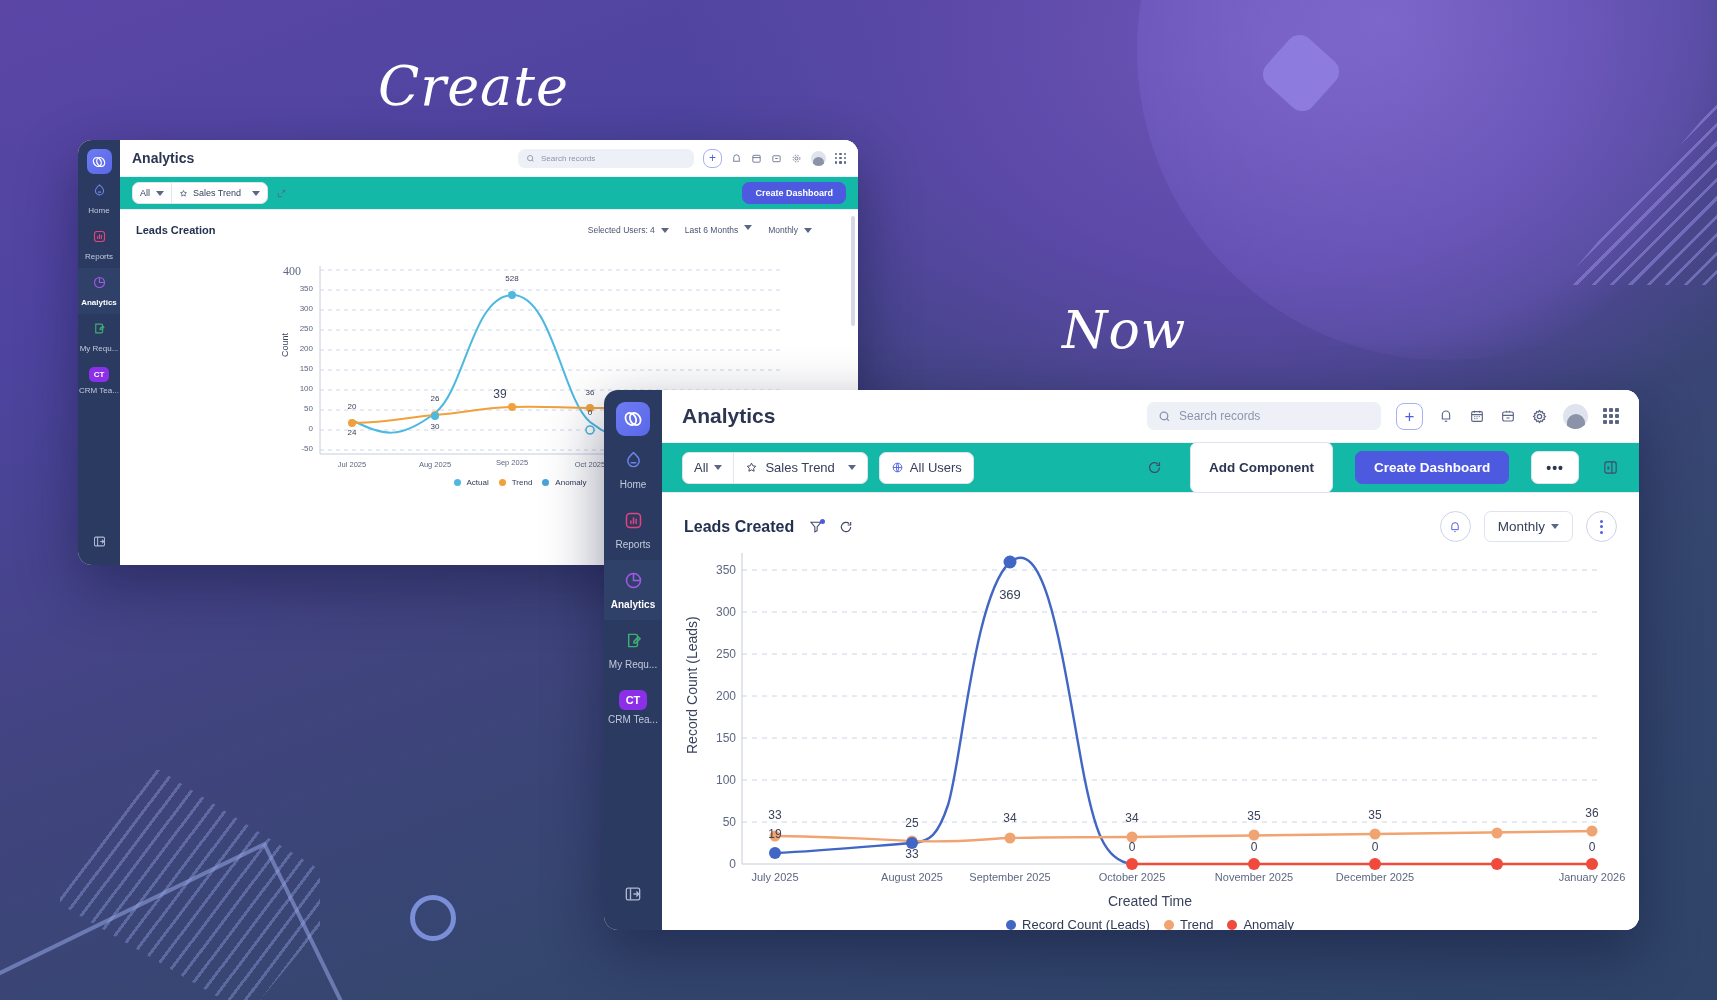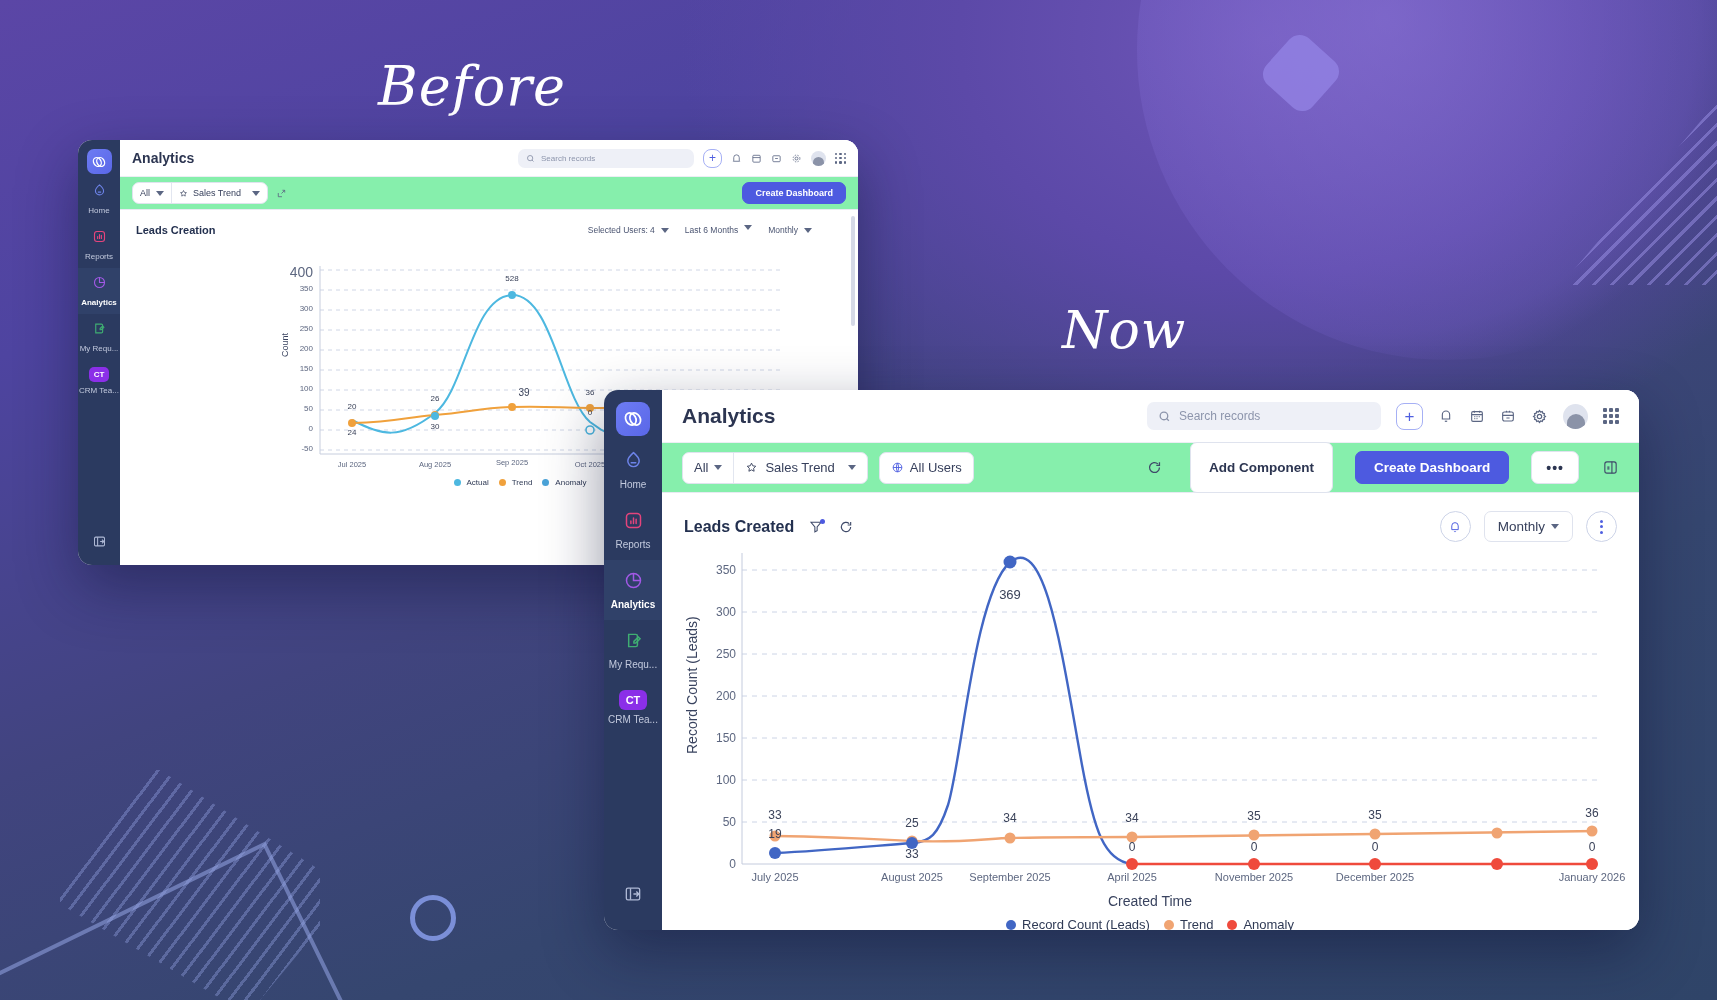--- a/index.html
+++ b/index.html
@@ -54,21 +54,21 @@
   .apptitle{color:#2c3551;font-weight:600;}
   .search{display:flex;align-items:center;background:#eef0f7;border-radius:7px;color:#8b93aa;}
   .search .ph{color:#8d95ac;}
   .iconbtn{display:flex;align-items:center;justify-content:center;color:#5b6683;cursor:pointer;}
   .plusbtn{border:1.5px solid #a6b0f5;border-radius:8px;color:#4f5fe0;display:flex;align-items:center;justify-content:center;cursor:pointer;}
   .avatar{border-radius:50%;background:#dfe3ee;display:flex;align-items:flex-end;justify-content:center;overflow:hidden;}
   .avatar .head{border-radius:50%;background:#8b93a8;}
   .grid9{display:grid;grid-template-columns:repeat(3,1fr);gap:2px;}
   .grid9 i{background:#5b6683;border-radius:1px;display:block;}
 
-  .toolbar{display:flex;align-items:center;background:#86efac;border-bottom:1px solid #e7eaf2;}
+  .toolbar{display:flex;align-items:center;background:#14b8a6;border-bottom:1px solid #e7eaf2;}
   .seg{display:flex;align-items:center;background:#fff;border:1px solid #dfe3ee;border-radius:7px;overflow:hidden;}
   .seg .cell{display:flex;align-items:center;color:#37405c;cursor:pointer;}
   .seg .div{width:1px;background:#e2e6f0;align-self:stretch;}
   .chip{display:flex;align-items:center;background:#fff;border:1px solid #dfe3ee;border-radius:7px;color:#37405c;cursor:pointer;}
   .btn{display:flex;align-items:center;justify-content:center;border-radius:7px;cursor:pointer;font-weight:600;}
   .btn-light{background:#fff;border:1px solid #dfe3ee;color:#2c3551;}
   .btn-primary{background:#4d5ae0;color:#fff;border:1px solid #4d5ae0;}
   .caret{border-left:4px solid transparent;border-right:4px solid transparent;border-top:5px solid #5b6683;margin-left:6px;}
 
   .panel{flex:1;background:#fff;position:relative;overflow:hidden;}
@@ -95,21 +95,21 @@
 <body>
 
 <div class="bg"></div>
 <div class="bg-circle-big"></div>
 <div class="bg-sq"></div>
 <div class="bg-hatch-tr"></div>
 <div class="bg-hatch-bl"></div>
 <div class="bg-tri"></div>
 <div class="bg-ring"></div>
 
-<div class="script-label" id="before-label">Before</div>
+<div class="script-label" id="before-label">Create</div>
 <div class="script-label" id="now-label">Now</div>
 
 <div class="win" id="win-before" style="left:78px;top:140px;width:780px;height:425px;">
 
   <div class="sidebar" style="width:42px;">
     <div class="side-logo" style="width:25px;height:25px;margin-top:9px;border-radius:7px;">
       <svg width="16" height="16" viewBox="0 0 24 24" fill="none" stroke="#fff" stroke-width="2">
         <ellipse cx="9.5" cy="12" rx="5.5" ry="7" transform="rotate(-30 9.5 12)"></ellipse>
         <ellipse cx="14.5" cy="12" rx="5.5" ry="7" transform="rotate(-30 14.5 12)"></ellipse>
       </svg>
@@ -293,37 +293,37 @@
             <circle cx="232" cy="173" r="4"></circle>
               <circle cx="315" cy="165" r="4"></circle>
             <circle cx="392" cy="157" r="4"></circle>
               <circle cx="470" cy="158" r="4"></circle>
           </g>
           <circle cx="392" cy="45" r="4" fill="#4db8e0"></circle>
           <circle cx="315" cy="166" r="4" fill="#4db8e0"></circle>
           <circle cx="470" cy="180" r="4" fill="#fff" stroke="#4db8e0" stroke-width="1.6"></circle>
         </svg>
 
-        <div class="tick-y" style="left:155px;top:14px;width:38px;font-size:14px;">400</div>
+        <div class="tick-y" style="left:143px;top:14px;width:38px;font-size:12px;font-family:Liberation Serif, serif;">400</div>
         <div class="tick-y" style="left:155px;top:34px;width:38px;font-size:8px;">350</div>
         <div class="tick-y" style="left:155px;top:54px;width:38px;font-size:8px;">300</div>
         <div class="tick-y" style="left:155px;top:74px;width:38px;font-size:8px;">250</div>
         <div class="tick-y" style="left:155px;top:94px;width:38px;font-size:8px;">200</div>
         <div class="tick-y" style="left:155px;top:114px;width:38px;font-size:8px;">150</div>
         <div class="tick-y" style="left:155px;top:134px;width:38px;font-size:8px;">100</div>
         <div class="tick-y" style="left:155px;top:154px;width:38px;font-size:8px;">50</div>
         <div class="tick-y" style="left:155px;top:174px;width:38px;font-size:8px;">0</div>
         <div class="tick-y" style="left:155px;top:194px;width:38px;font-size:8px;">-50</div>
 
         <div class="dlabel" style="left:212px;top:152px;width:40px;font-size:8px;">20</div>
         <div class="dlabel" style="left:212px;top:178px;width:40px;font-size:8px;">24</div>
         <div class="dlabel" style="left:295px;top:144px;width:40px;font-size:8px;">26</div>
         <div class="dlabel" style="left:295px;top:172px;width:40px;font-size:8px;">30</div>
         <div class="dlabel" style="left:372px;top:24px;width:40px;font-size:8px;">528</div>
-        <div class="dlabel" style="left:384px;top:137px;width:40px;font-size:10px;">39</div>
+        <div class="dlabel" style="left:360px;top:137px;width:40px;font-size:12px;">39</div>
         <div class="dlabel" style="left:450px;top:138px;width:40px;font-size:8px;">36</div>
         <div class="dlabel" style="left:450px;top:158px;width:40px;font-size:8px;">0</div>
 
         <div class="tick-x" style="left:202px;top:210px;width:60px;font-size:7.5px;">Jul 2025</div>
         <div class="tick-x" style="left:285px;top:210px;width:60px;font-size:7.5px;">Aug 2025</div>
         <div class="tick-x" style="left:362px;top:208px;width:60px;font-size:7.5px;">Sep 2025</div>
         <div class="tick-x" style="left:440px;top:210px;width:60px;font-size:7.5px;">Oct 2025</div>
 
         <div class="legend" style="left:280px;top:228px;width:240px;font-size:8px;gap:10px;">
           <span class="it">
@@ -613,21 +613,21 @@
         <div class="dlabel" style="left:328px;top:52px;width:40px;font-size:13px;">369</div>
 
         <div class="dlabel" style="left:450px;top:305px;width:40px;font-size:12px;">0</div>
         <div class="dlabel" style="left:572px;top:305px;width:40px;font-size:12px;">0</div>
         <div class="dlabel" style="left:693px;top:305px;width:40px;font-size:12px;">0</div>
         <div class="dlabel" style="left:910px;top:305px;width:40px;font-size:12px;">0</div>
 
         <div class="tick-x" style="left:63px;top:336px;width:100px;font-size:11px;">July 2025</div>
         <div class="tick-x" style="left:200px;top:336px;width:100px;font-size:11px;">August 2025</div>
         <div class="tick-x" style="left:298px;top:336px;width:100px;font-size:11px;">September 2025</div>
-        <div class="tick-x" style="left:420px;top:336px;width:100px;font-size:11px;">April 2025</div>
+        <div class="tick-x" style="left:420px;top:336px;width:100px;font-size:11px;">October 2025</div>
         <div class="tick-x" style="left:542px;top:336px;width:100px;font-size:11px;">November 2025</div>
         <div class="tick-x" style="left:663px;top:336px;width:100px;font-size:11px;">December 2025</div>
         <div class="tick-x" style="left:880px;top:336px;width:100px;font-size:11px;">January 2026</div>
 
         <div class="xlabel" style="left:388px;top:358px;width:200px;font-size:14px;">Created Time</div>
 
         <div class="legend" style="left:288px;top:382px;width:400px;font-size:13px;">
           <span class="it">
             <i class="dot" style="background:#4166c4;"></i>
             <span>Record Count (Leads)</span>

